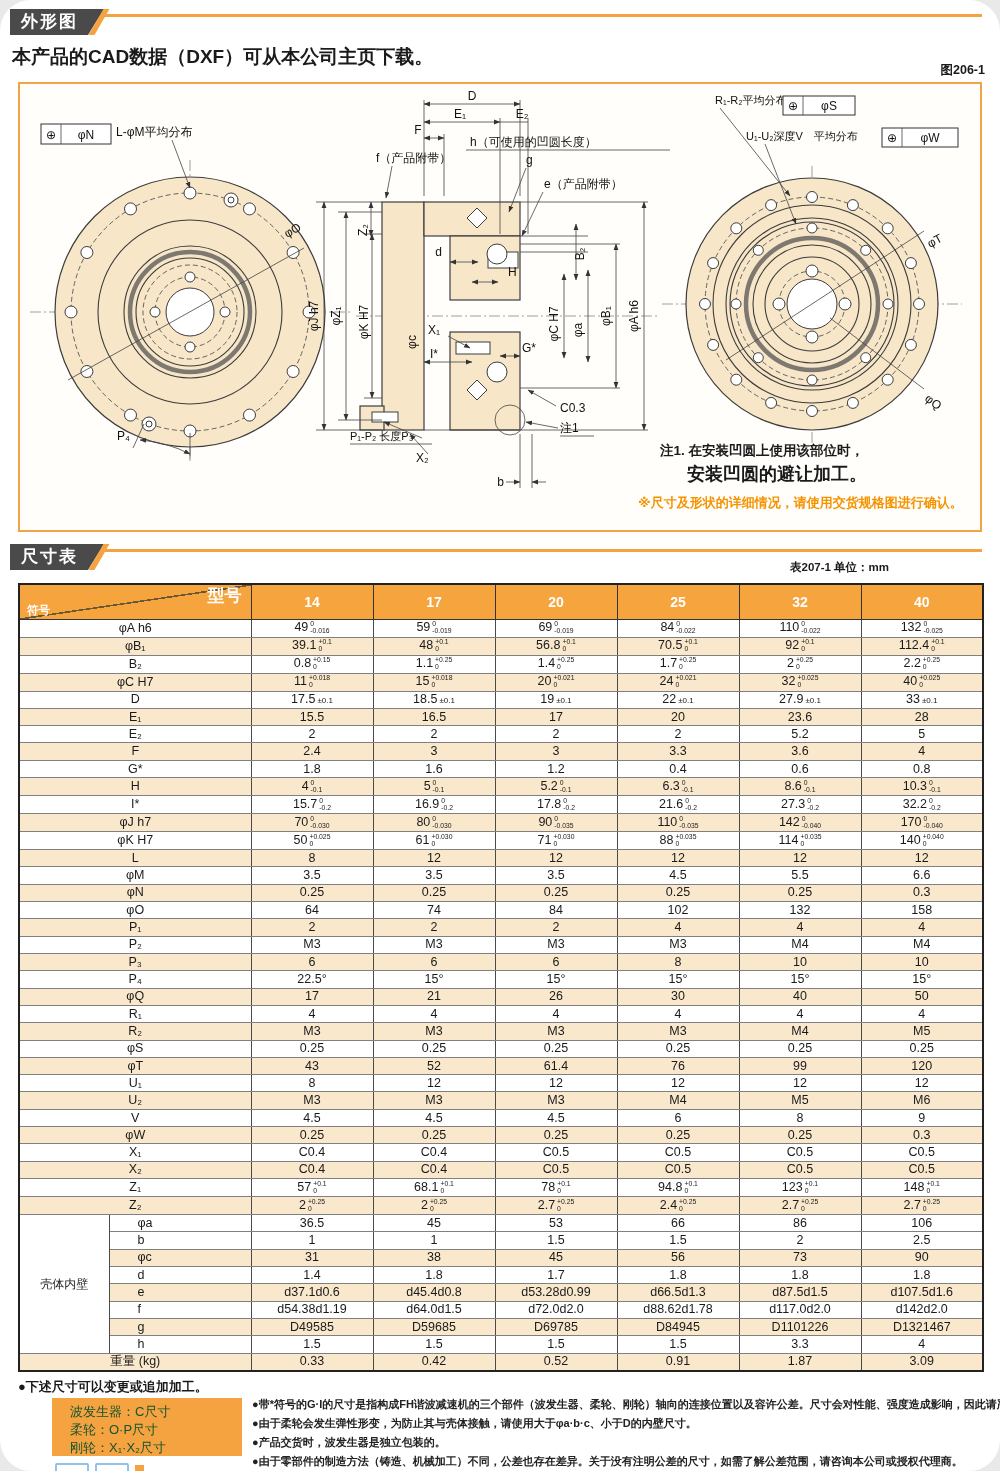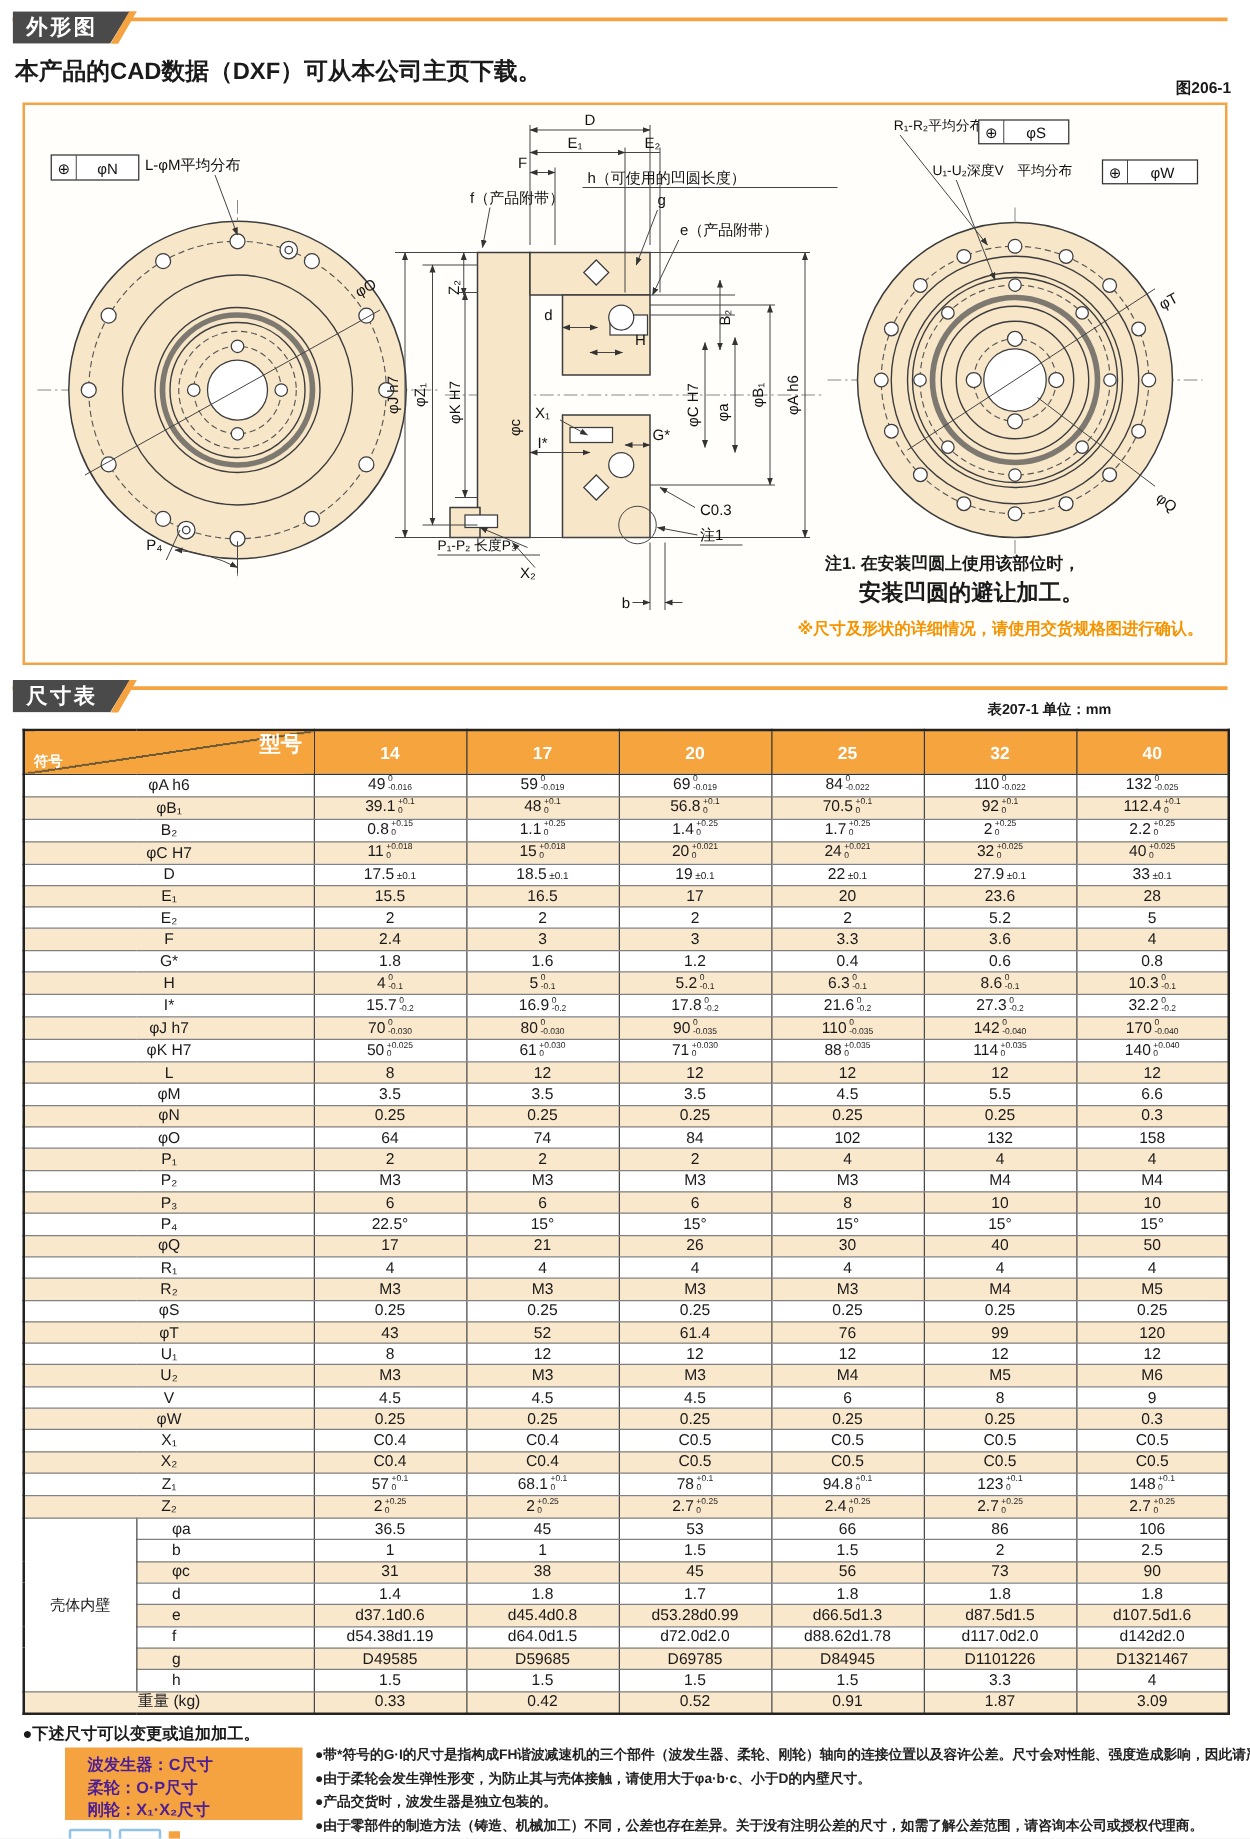--- a/index.html
+++ b/index.html
@@ -1,17 +1,17 @@
 <!DOCTYPE html>
 <html><head>
 <meta charset="utf-8">
 <style>
   html,body{margin:0;padding:0;background:#e9e9e9;}
   #page{position:relative;width:1000px;height:1471px;background:#ffffff;overflow:hidden;
-        font-family:"Liberation Sans","DejaVu Sans",sans-serif;color:#1a1a1a;}
+        font-family:"Liberation Sans","DejaVu Sans",sans-serif;color:#1a1a1a;border-radius:31px;}
   .abs{position:absolute;}
   
   .sec-line{position:absolute;height:3px;background:#f5a341;}
   .badge{position:absolute;background:#4a4a4a;color:#fff;font-weight:bold;letter-spacing:2px;
          font-size:17px;line-height:26px;height:26px;padding:0 26px 0 11px;
          clip-path:polygon(0 0,100% 0,calc(100% - 16px) 100%,0 100%);}
   .badge-slash{position:absolute;width:6px;height:26px;background:#f5a341;transform:skewX(-30deg);}
   #intro{left:12px;top:44px;font-size:19px;font-weight:bold;}
   #figref{left:890px;top:62px;width:95px;text-align:right;font-size:12.5px;font-weight:bold;}
   #tabref{left:790px;top:560px;width:192px;text-align:left;font-size:11.5px;font-weight:bold;}
@@ -42,22 +42,22 @@
   .c-tr{position:absolute;top:2px;right:9px;font-size:17px;}
   .c-bl{position:absolute;bottom:2px;left:7px;font-size:11.5px;}
   #dim-table tr.tint td{background:#fae8cd;}
   #dim-table td.group-cell{background:#fff;font-size:12px;}
   #dim-table td.sym-in{text-align:left;padding-left:28px;}
   .tol{display:inline-flex;flex-direction:column;margin-left:2px;font-size:6.8px;line-height:6.6px;
        text-align:left;vertical-align:middle;}
   .tols{font-size:8px;margin-left:2px;}
   
   #foot-lead{left:18px;top:1378px;font-size:13px;font-weight:bold;}
-  #foot-box{left:52px;top:1398px;width:190px;height:58px;background:#f5a341;color:#4c1d95;
-            font-size:13px;font-weight:bold;padding:5px 0 16px 18px;box-sizing:border-box;line-height:18px;}
+  #foot-box{left:52px;top:1398px;width:190px;height:58px;background:#f5a341;color:#14532d;
+            font-size:13px;font-weight:normal;padding:5px 0 16px 18px;box-sizing:border-box;line-height:18px;}
   #foot-bullets{left:252px;top:1398px;width:746px;font-size:11px;font-weight:bold;color:#222;}
   .fb{white-space:nowrap;line-height:12px;margin-bottom:7px;}
   #partial-logo{left:55px;top:1463px;height:8px;display:flex;gap:6px;align-items:flex-start;}
   .pl-b{width:30px;height:12px;border:2px solid #8fc3e8;border-radius:2px;}
   .pl-o{width:9px;height:9px;background:#f5a341;margin-top:2px;}
 </style>
 </head>
 <body>
 
 <div id="page">

